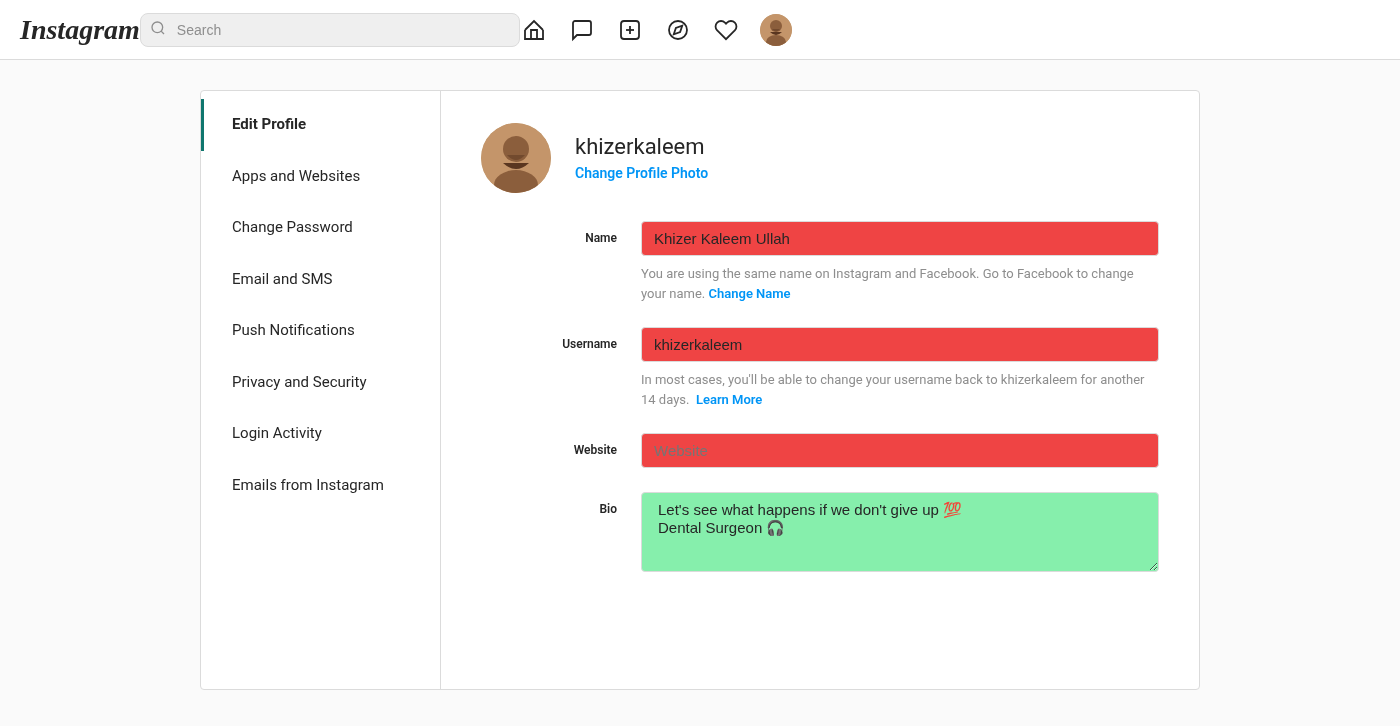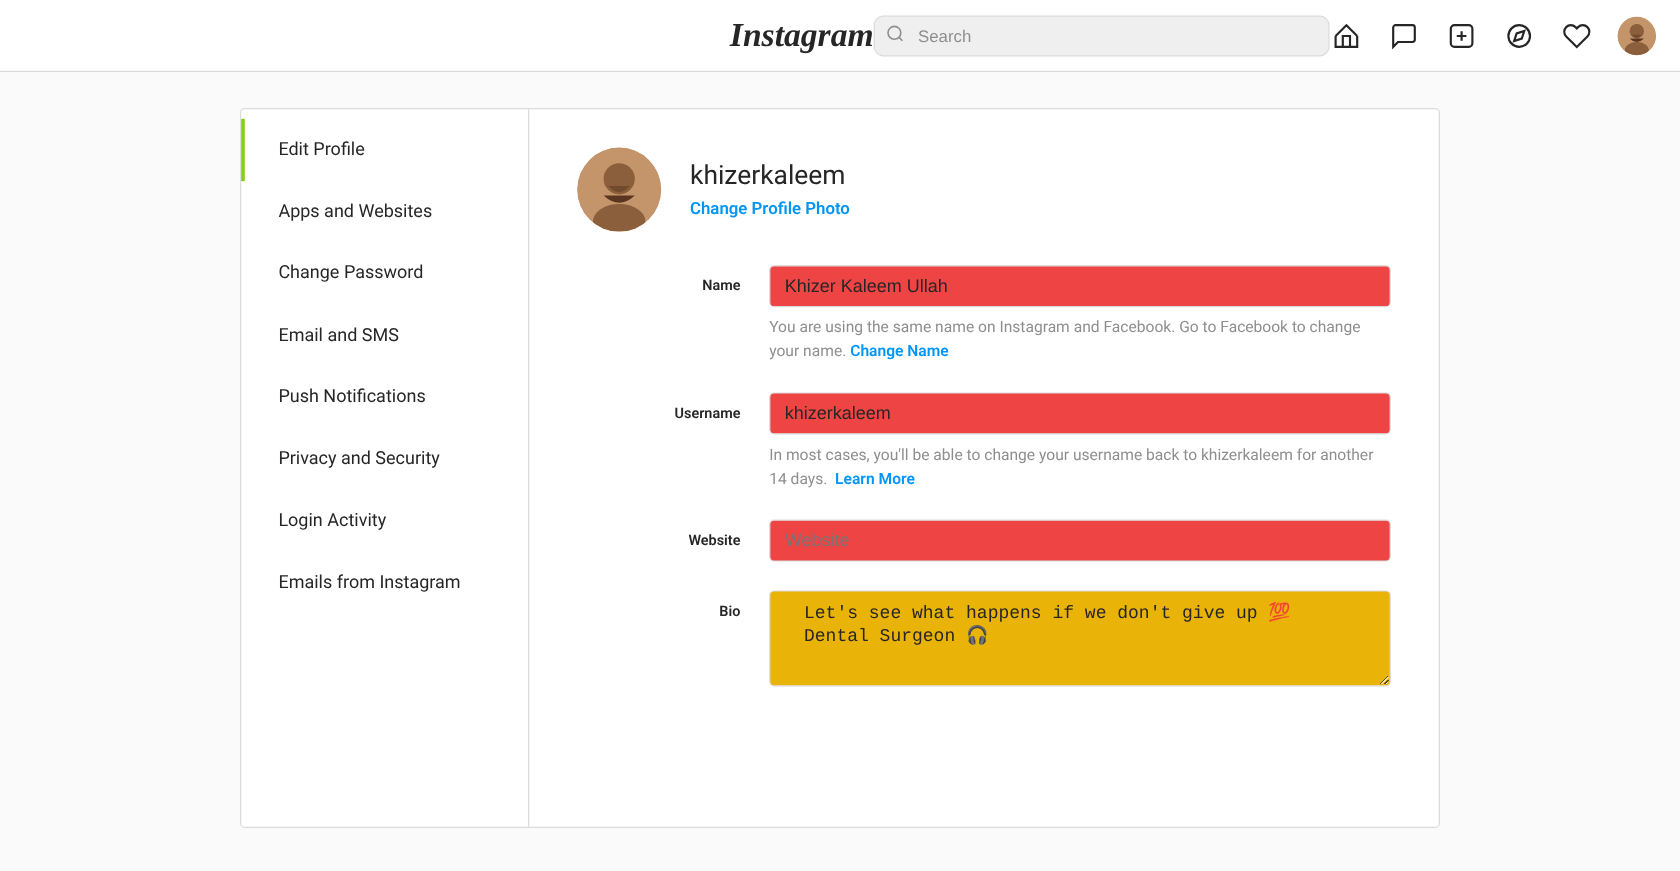--- a/index.html
+++ b/index.html
@@ -5,21 +5,21 @@
     * { box-sizing: border-box; margin: 0; padding: 0; }
     body { font-family: -apple-system, BlinkMacSystemFont, 'Segoe UI', Roboto, Helvetica, Arial, sans-serif; background: #fafafa; color: #262626; }
 
     
     .header {
       background: #fff;
       border-bottom: 1px solid #dbdbdb;
       height: 60px;
       display: flex;
       align-items: center;
-      justify-content: flex-end;
+      justify-content: flex-start;
       padding: 3px 20px;
       position: sticky;
       top: 0;
       z-index: 100;
     }
     .header-logo {
       font-family: 'Segoe UI', Georgia, serif;
       font-size: 28px;
       font-style: italic;
       font-weight: 700;
@@ -98,22 +98,22 @@
       display: flex;
       align-items: center;
       padding: 16px 28px;
       font-size: 15px;
       color: #262626;
       cursor: pointer;
       border-left: 3px solid transparent;
       line-height: 1.3;
     }
     .sidebar-item.active {
-      border-left: 3px solid #84cc16;
-      font-weight: 400;
+      border-left: 3px solid #0f766e;
+      font-weight: 700;
     }
 
     
     .content {
       flex: 1;
       padding: 32px 40px;
     }
 
     
     .profile-header {
@@ -182,28 +182,28 @@
     }
     .form-hint .hint-link {
       color: #0095f6;
       cursor: pointer;
       font-weight: 600;
     }
     .bio-textarea {
       width: 100%;
       border: 1px solid #dbdbdb;
       border-radius: 4px;
-      padding: 8px 28px;
+      padding: 8px 16px;
       font-size: 15px;
       color: #262626;
-      background: #eab308;
+      background: #86efac;
       outline: none;
       resize: vertical;
       min-height: 80px;
-      font-family: Liberation Mono, monospace;
+      font-family: Liberation Sans, sans-serif;
     }
   </style>
 </head>
 <body>
 
 <header class="header">
   <div class="header-logo">Instagram</div>
 
   <div class="header-search">
     <span class="search-icon-wrap">

